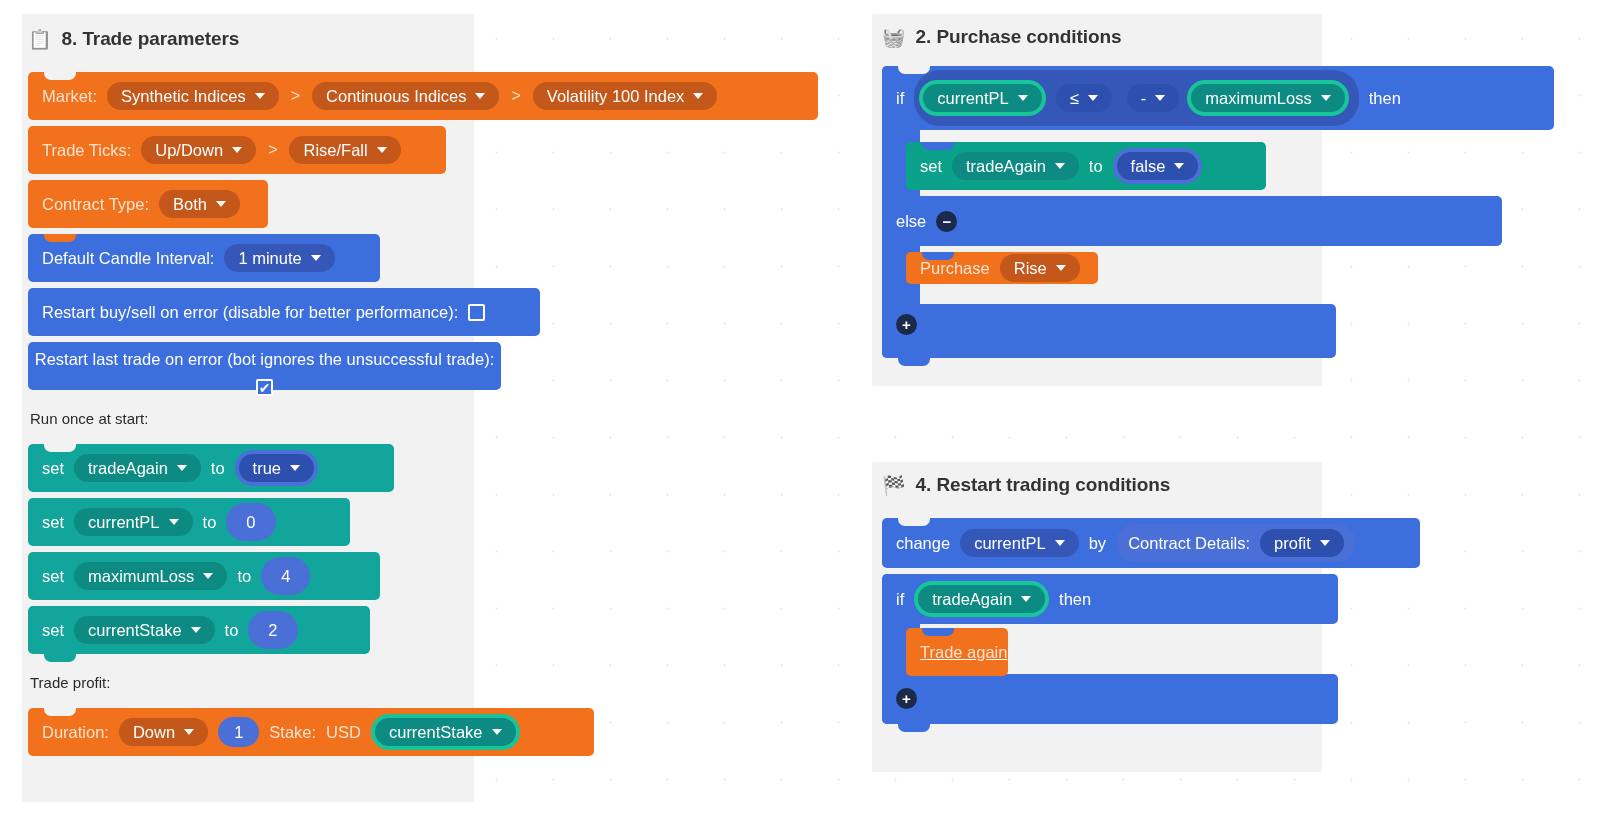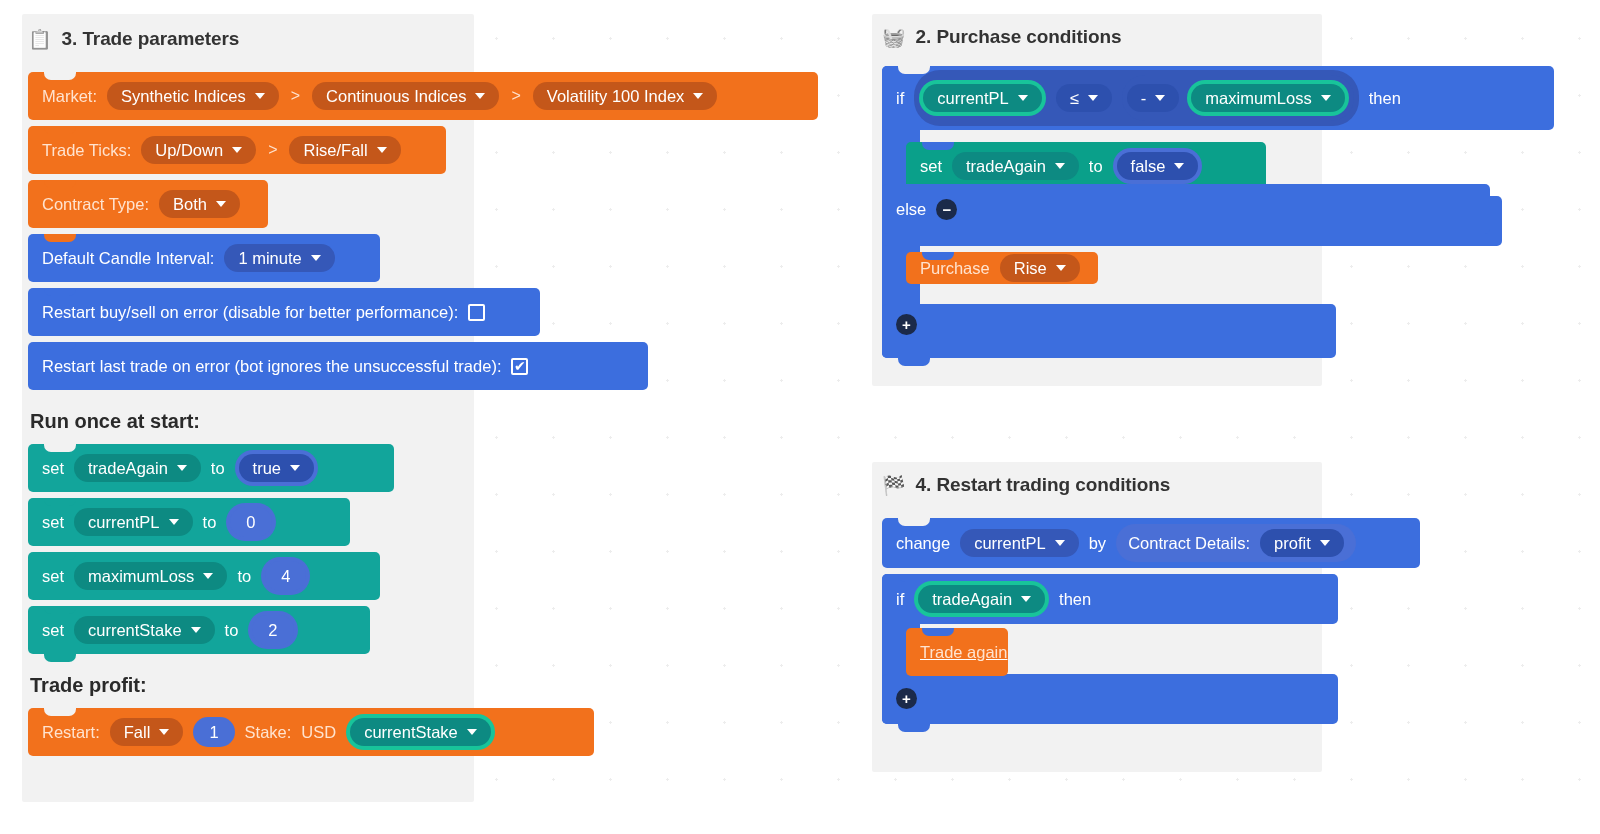--- a/index.html
+++ b/index.html
@@ -41,22 +41,22 @@
   .sec-head .glyph {
     font-size: 19px;
     line-height: 1;
     filter: grayscale(1) contrast(1.1);
     opacity: .85;
   }
 
   
   .sublabel {
     position: absolute;
-    font-size: 20px;
-    font-weight: bold;
+    font-size: 15px;
+    font-weight: normal;
     color: #2a2a2a;
     white-space: nowrap;
     text-align: center;
   }
 
   
   .blk {
     position: absolute;
     display: flex;
     align-items: center;
@@ -166,21 +166,21 @@
 <body>
 
 <div id="canvas">
 
   <div class="panel" style="left:22px; top:14px; width:452px; height:788px;"></div>
   <div class="panel" style="left:872px; top:14px; width:450px; height:372px;"></div>
   <div class="panel" style="left:872px; top:462px; width:450px; height:310px;"></div>
 
   <div class="sec-head" style="left:28px; top:28px;">
     <span class="glyph">📋</span>
-    <span>3. Trade parameters</span>
+    <span>8. Trade parameters</span>
   </div>
 
   <div class="blk orange" style="left:28px; top:72px; width:790px; height:48px;">
     <div class="notch onwhite" style="background:#f2f2f2;"></div>
     <span class="lbl dim">Market:</span>
     <span class="field f-orange">
       <span>Synthetic Indices</span>
       <i class="caret"></i>
     </span>
     <span class="sep">&gt;</span>
@@ -228,21 +228,21 @@
   </div>
 
   <div class="blk blue" style="left:28px; top:288px; width:512px; height:48px;">
     <div class="notch onblue"></div>
     <span class="lbl">Restart buy/sell on error (disable for better performance):</span>
     <span class="cbx">
       <span></span>
     </span>
   </div>
 
-  <div class="blk blue" style="left:28px; top:342px; width:620px; height:48px;">
+  <div class="blk blue" style="left:28px; top:342px; width:473px; height:48px;flex-direction:column;">
     <div class="notch onblue"></div>
     <span class="lbl">Restart last trade on error (bot ignores the unsuccessful trade):</span>
     <span class="cbx">
       <span>✔</span>
     </span>
   </div>
 
   <div class="sublabel" style="left:30px; top:410px;">Run once at start:</div>
 
   <div class="blk teal" style="left:28px; top:444px; width:366px; height:48px;">
@@ -304,23 +304,23 @@
         <span>2</span>
       </span>
     </span>
   </div>
   <div class="bot-notch" style="left:44px; top:654px; background:#12a59b;"></div>
 
   <div class="sublabel" style="left:30px; top:674px;">Trade profit:</div>
 
   <div class="blk orange" style="left:28px; top:708px; width:566px; height:48px;">
     <div class="notch ongrey"></div>
-    <span class="lbl dim">Restart:</span>
-    <span class="field f-orange">
-      <span>Fall</span>
+    <span class="lbl dim">Duration:</span>
+    <span class="field f-orange">
+      <span>Down</span>
       <i class="caret"></i>
     </span>
     <span class="field f-num">
       <span>1</span>
     </span>
     <span class="lbl dim">Stake:</span>
     <span class="lbl dim">USD</span>
     <span class="socket s-teal">
       <span class="field f-teal">
         <span>currentStake</span>
@@ -378,21 +378,21 @@
     </span>
     <span class="lbl">to</span>
     <span class="socket s-blue">
       <span class="field f-blued">
         <span>false</span>
         <i class="caret"></i>
       </span>
     </span>
   </div>
 
-  <div class="blk blue" style="left:882px; top:184px; width:608px; height:50px; padding-left:14px;">
+  <div class="blk blue" style="left:882px; top:196px; width:608px; height:50px; padding-left:14px;">
     <span class="lbl">else</span>
     <span class="mut">
       <span>−</span>
     </span>
   </div>
 
   <div class="blk orange" style="left:906px; top:252px; width:192px; height:32px;">
     <div class="notch onblue"></div>
     <span class="lbl dim">Purchase</span>
     <span class="field f-orange">

